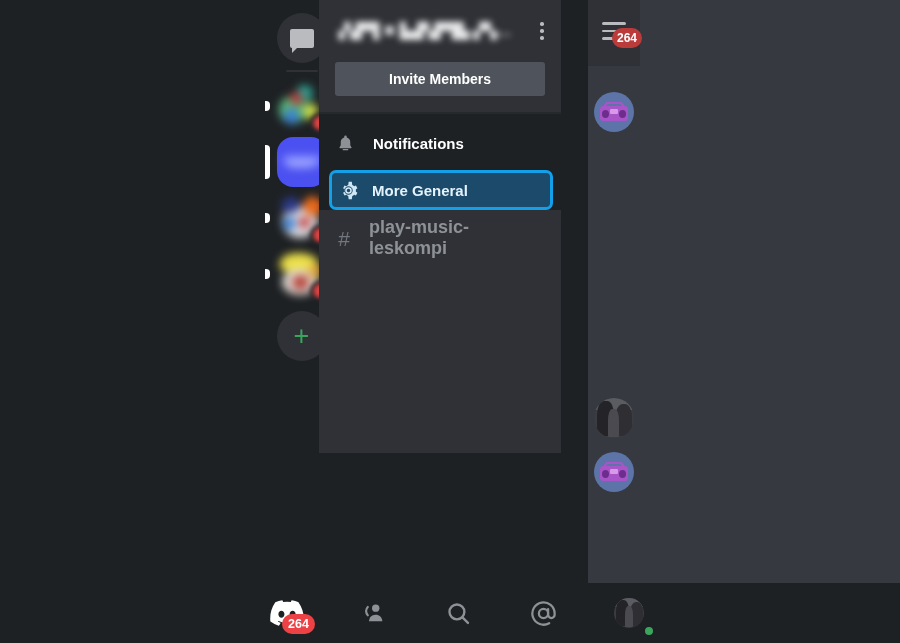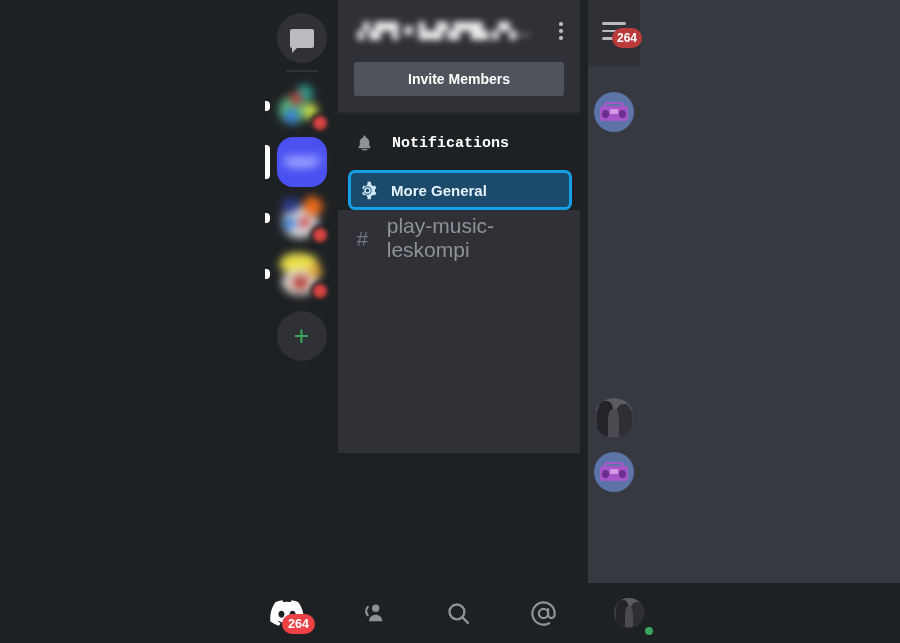--- a/index.html
+++ b/index.html
@@ -50,21 +50,21 @@
 
   .guild-badge {
     position: absolute; right: -3px; bottom: -2px;
     min-width: 20px; height: 20px; border-radius: 10px;
     background: #d94343; border: 3px solid #1e2124;
     filter: blur(2.2px);
   }
 
   
   .channel-panel {
-    position: absolute; left: 338px; top: 0; width: 242px; height: 453px;
+    position: absolute; left: 319px; top: 0; width: 242px; height: 453px;
     background: #2f3136;
   }
   .guild-header {
     height: 62px; background: #2f3136;
     display: flex; align-items: center; padding: 0 8px 0 14px;
     position: relative;
   }
   .guild-title-blur {
     flex: 1; height: 22px; display: flex; align-items: center; gap: 4px;
     filter: blur(3.4px); overflow: hidden; white-space: nowrap;
@@ -89,36 +89,36 @@
     background: #2f3136; gap: 0;
   }
   .server-row .nameblur {
     filter: blur(3.2px); font-size: 14px; font-weight: 700; color: #e8e9ea;
     white-space: nowrap; display: flex; align-items: center; gap: 3px;
   }
   .server-row .suffix { font-size: 15px; font-weight: 700; color: #ffffff; margin-left: 4px; }
 
   .menu-area { background: #1e2124; padding-top: 4px; }
   .menu-row {
-    height: 50px; display: flex; align-items: center; padding: 0 14px; gap: 16px; font-family: Liberation Mono, monospace;
+    height: 50px; display: flex; align-items: center; padding: 0 14px; gap: 16px;
   }
   .menu-row .label { font-size: 15px; font-weight: 700; color: #ffffff; }
   .menu-icon { width: 24px; display: flex; align-items: center; justify-content: center; color: #8e9297; }
 
   .more-options-row {
     margin: 2px 8px 0 10px; height: 40px; border-radius: 7px;
     background: #1b4a6b; border: 3px solid #13a0e8;
     display: flex; align-items: center; padding: 0 2px 0 4px; gap: 12px;
   }
   .more-options-row .label { color: #e4f2fb; font-size: 15px; font-weight: 700; }
   .more-options-row .menu-icon { color: #cfe6f5; }
 
   .channel-list { background: #2f3136; padding-top: 6px; }
   .channel-row { height: 44px; display: flex; align-items: center; padding: 0 14px; gap: 14px; }
-  .channel-row .cname { font-size: 21px; color: #8e9297; }
+  .channel-row .cname { font-size: 18px; color: #8e9297; font-weight: bold; }
   .channel-row .cicon { width: 22px; display: flex; align-items: center; justify-content: center; color: #72767d; }
   .hash { font-size: 21px; font-weight: 400; line-height: 1; color: #72767d; }
 
   .channel-fill { position: absolute; left: 0; right: 0; top: 370px; bottom: 0; background: #2f3136; }
 
   
   .right-peek {
     position: absolute; left: 588px; top: 0; width: 312px; height: 583px;
     background: #36393f;
   }

